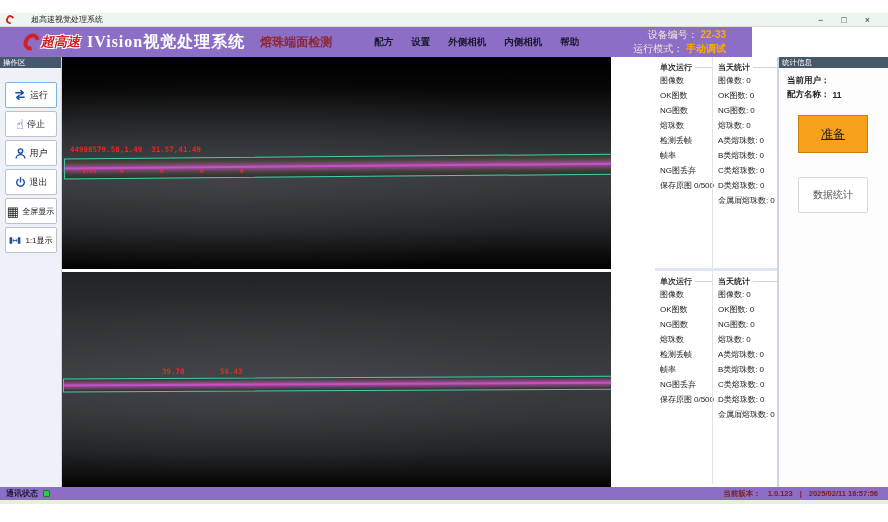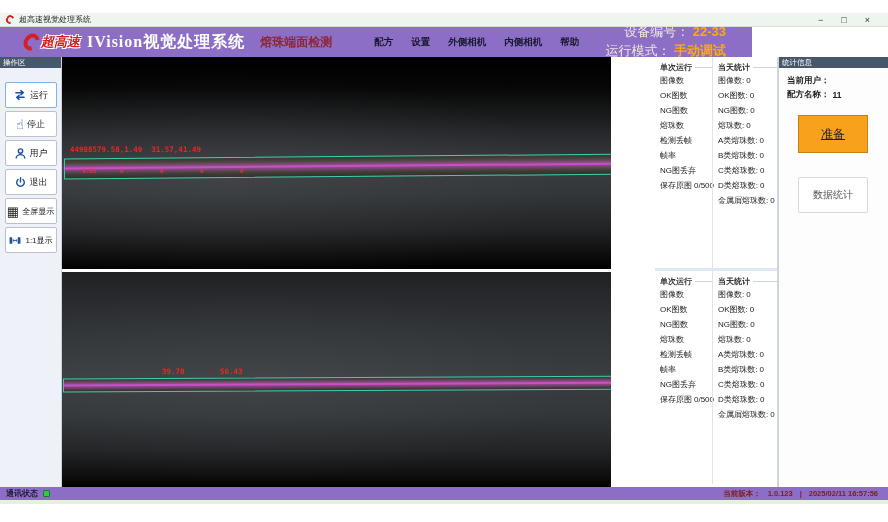--- a/index.html
+++ b/index.html
@@ -3,35 +3,35 @@
 <meta charset="utf-8">
 <style>
   html,body{margin:0;padding:0;background:#fff;}
   .stage{position:relative;width:888px;height:522px;background:#fff;overflow:hidden;
          font-family:"Liberation Sans","DejaVu Sans",sans-serif;}
   
   .titlebar{position:absolute;left:0;top:13px;width:888px;height:14px;background:#eef4ee;
             display:flex;align-items:center;padding:0 6px;box-sizing:border-box;border-bottom:1px solid #d7ddd7;}
   .tb-icon{width:8px;height:9px;border:2px solid #d92020;border-right-color:transparent;border-radius:50%;
            transform:rotate(30deg);box-sizing:border-box;flex:none;}
-  .tb-title{font-size:8px;color:#222;margin-left:5px;}
+  .tb-title{font-size:8px;color:#222;margin-left:17px;}
   .tb-controls{margin-left:auto;display:flex;gap:18px;margin-right:12px;}
   .tb-controls span{font-size:9px;color:#333;line-height:14px;cursor:default;}
   
   .header{position:absolute;left:0;top:27px;width:752px;height:30px;background:#8c6ec6;
           display:flex;align-items:center;box-sizing:border-box;padding:0 24px;}
   .logo-c{width:15px;height:18px;border:4px solid #d42020;border-right-color:transparent;border-radius:50%;
           transform:rotate(35deg);box-sizing:border-box;flex:none;}
   .brand{font-size:13px;font-style:italic;font-weight:bold;color:#d42020;margin-left:2px;white-space:nowrap;
          text-shadow:-1px -1px 0 #fff,1px -1px 0 #fff,-1px 1px 0 #fff,1px 1px 0 #fff;}
   .app-title{color:#fff;font-size:16px;font-weight:bold;margin-left:7px;letter-spacing:1px;white-space:nowrap;font-family:Liberation Serif, serif;}
   .subtitle{color:#8d2633;font-size:12px;font-weight:bold;margin-left:15px;white-space:nowrap;}
   .menu{display:flex;gap:18px;margin-left:42px;padding:0;list-style:none;}
   .menu div{font-size:9.5px;font-weight:bold;color:#17172e;cursor:default;white-space:nowrap;}
-  .dev-info{margin-left:auto;text-align:right;font-size:13px;line-height:1.45;margin-right:2px;white-space:nowrap;}
+  .dev-info{margin-left:auto;text-align:right;font-size:10px;line-height:1.45;margin-right:2px;white-space:nowrap;}
   .dev-info .lb{color:#ece8d8;}
   .dev-info .vl{color:#ffab00;font-weight:bold;}
   
   .sidebar{position:absolute;left:0;top:57px;width:62px;height:430px;background:#eef2f8;
            border-right:1px solid #c9d2dd;box-sizing:border-box;}
   .panel-head{height:11px;background:#46586c;color:#fff;font-size:7.5px;line-height:11px;padding-left:3px;}
   .btns{display:flex;flex-direction:column;align-items:center;gap:3px;padding-top:14px;border-radius:17px;}
   .sbtn{width:52px;height:26px;background:#fff;border:1px solid #b9c2cc;border-radius:2px;box-sizing:border-box;
         display:flex;align-items:center;justify-content:center;gap:3px;font-size:9px;color:#222;cursor:default;}
   .sbtn.focus{border-color:#7fb2e5;}

